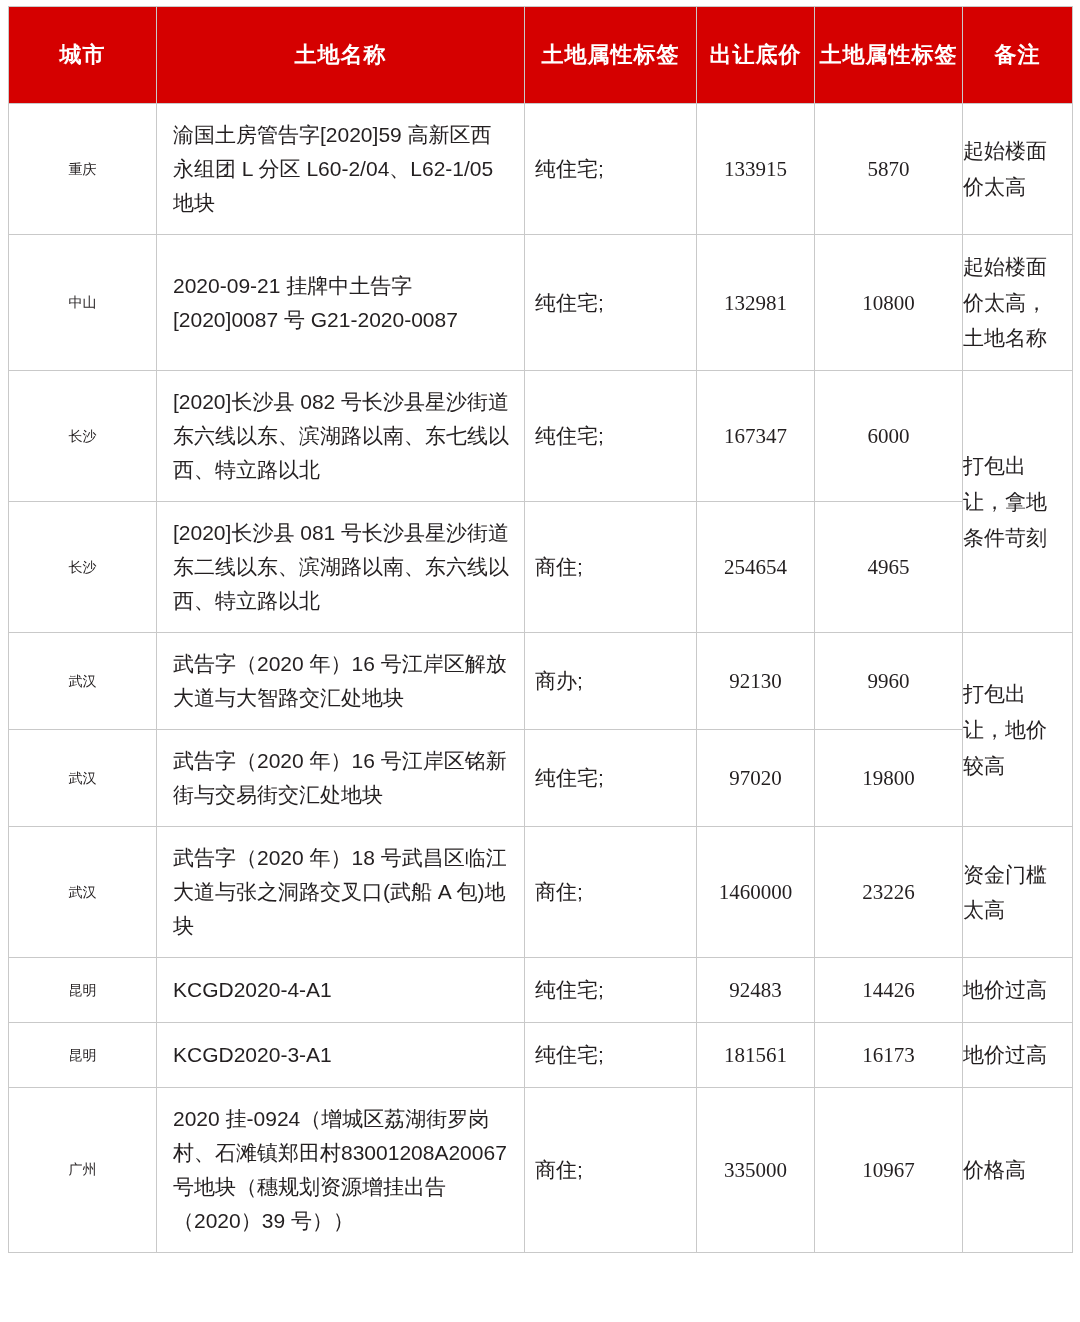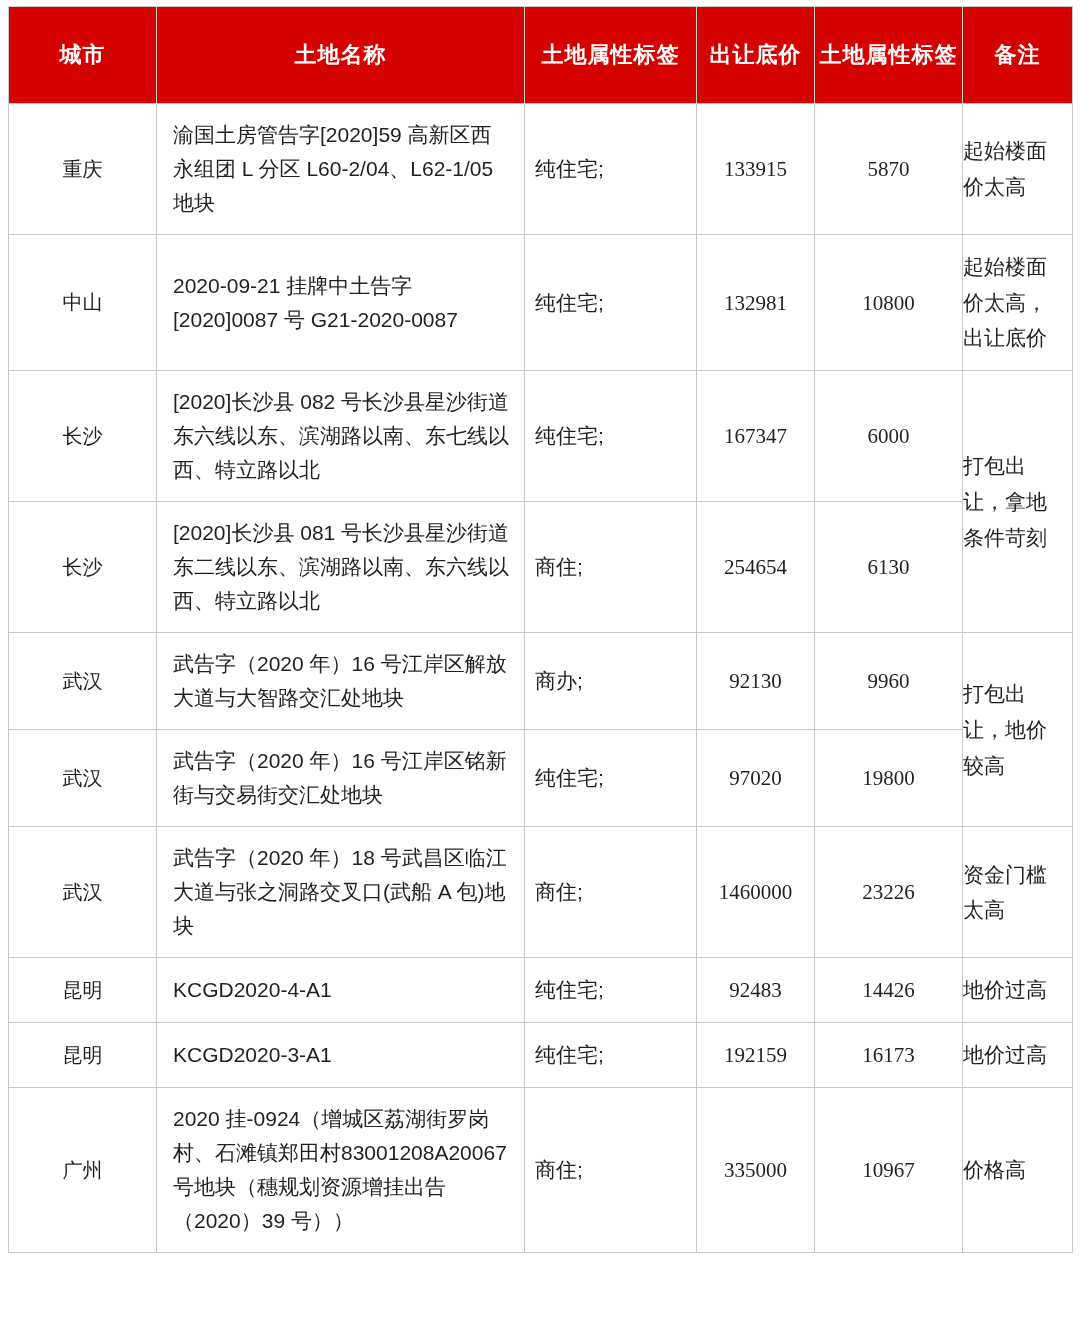--- a/index.html
+++ b/index.html
@@ -46,21 +46,21 @@
   col.c-floor  { width: 148px; }
   col.c-note   { width: 110px; }
 
   td {
     font-size: 21px;
     line-height: 1.62;
     padding: 14px 10px;
   }
   td.city {
     text-align: center;
-    font-size: 20px;
+    font-size: 14px;
   }
   td.name {
     text-align: left;
     padding-left: 16px;
     padding-right: 12px;
   }
   td.tag {
   }
   td.price,
   td.floor {
@@ -109,36 +109,36 @@
           <td class="price nowrap-num">133915</td>
           <td class="floor nowrap-num">5870</td>
           <td class="note">起始楼面价太高</td>
         </tr>
         <tr>
           <td class="city">中山</td>
           <td class="name">2020-09-21 挂牌中土告字[2020]0087 号 G21-2020-0087</td>
           <td class="tag">纯住宅;</td>
           <td class="price nowrap-num">132981</td>
           <td class="floor nowrap-num">10800</td>
-          <td class="note">起始楼面价太高，出让底价</td>
+          <td class="note">起始楼面价太高，土地名称</td>
         </tr>
         <tr>
           <td class="city">长沙</td>
           <td class="name">[2020]长沙县 082 号长沙县星沙街道东六线以东、滨湖路以南、东七线以西、特立路以北</td>
           <td class="tag">纯住宅;</td>
           <td class="price nowrap-num">167347</td>
           <td class="floor nowrap-num">6000</td>
           <td class="note" rowspan="2">打包出让，拿地条件苛刻</td>
         </tr>
         <tr>
           <td class="city">长沙</td>
           <td class="name">[2020]长沙县 081 号长沙县星沙街道东二线以东、滨湖路以南、东六线以西、特立路以北</td>
           <td class="tag">商住;</td>
           <td class="price nowrap-num">254654</td>
-          <td class="floor nowrap-num">6130</td>
+          <td class="floor nowrap-num">4965</td>
         </tr>
         <tr>
           <td class="city">武汉</td>
           <td class="name">武告字（2020 年）16 号江岸区解放大道与大智路交汇处地块</td>
           <td class="tag">商办;</td>
           <td class="price nowrap-num">92130</td>
           <td class="floor nowrap-num">9960</td>
           <td class="note" rowspan="2">打包出让，地价较高</td>
         </tr>
         <tr>
@@ -161,21 +161,21 @@
           <td class="name">KCGD2020-4-A1</td>
           <td class="tag">纯住宅;</td>
           <td class="price nowrap-num">92483</td>
           <td class="floor nowrap-num">14426</td>
           <td class="note">地价过高</td>
         </tr>
         <tr>
           <td class="city">昆明</td>
           <td class="name">KCGD2020-3-A1</td>
           <td class="tag">纯住宅;</td>
-          <td class="price nowrap-num">192159</td>
+          <td class="price nowrap-num">181561</td>
           <td class="floor nowrap-num">16173</td>
           <td class="note">地价过高</td>
         </tr>
         <tr>
           <td class="city">广州</td>
           <td class="name">2020 挂-0924（增城区荔湖街罗岗村、石滩镇郑田村83001208A20067 号地块（穗规划资源增挂出告（2020）39 号））</td>
           <td class="tag">商住;</td>
           <td class="price nowrap-num">335000</td>
           <td class="floor nowrap-num">10967</td>
           <td class="note">价格高</td>

